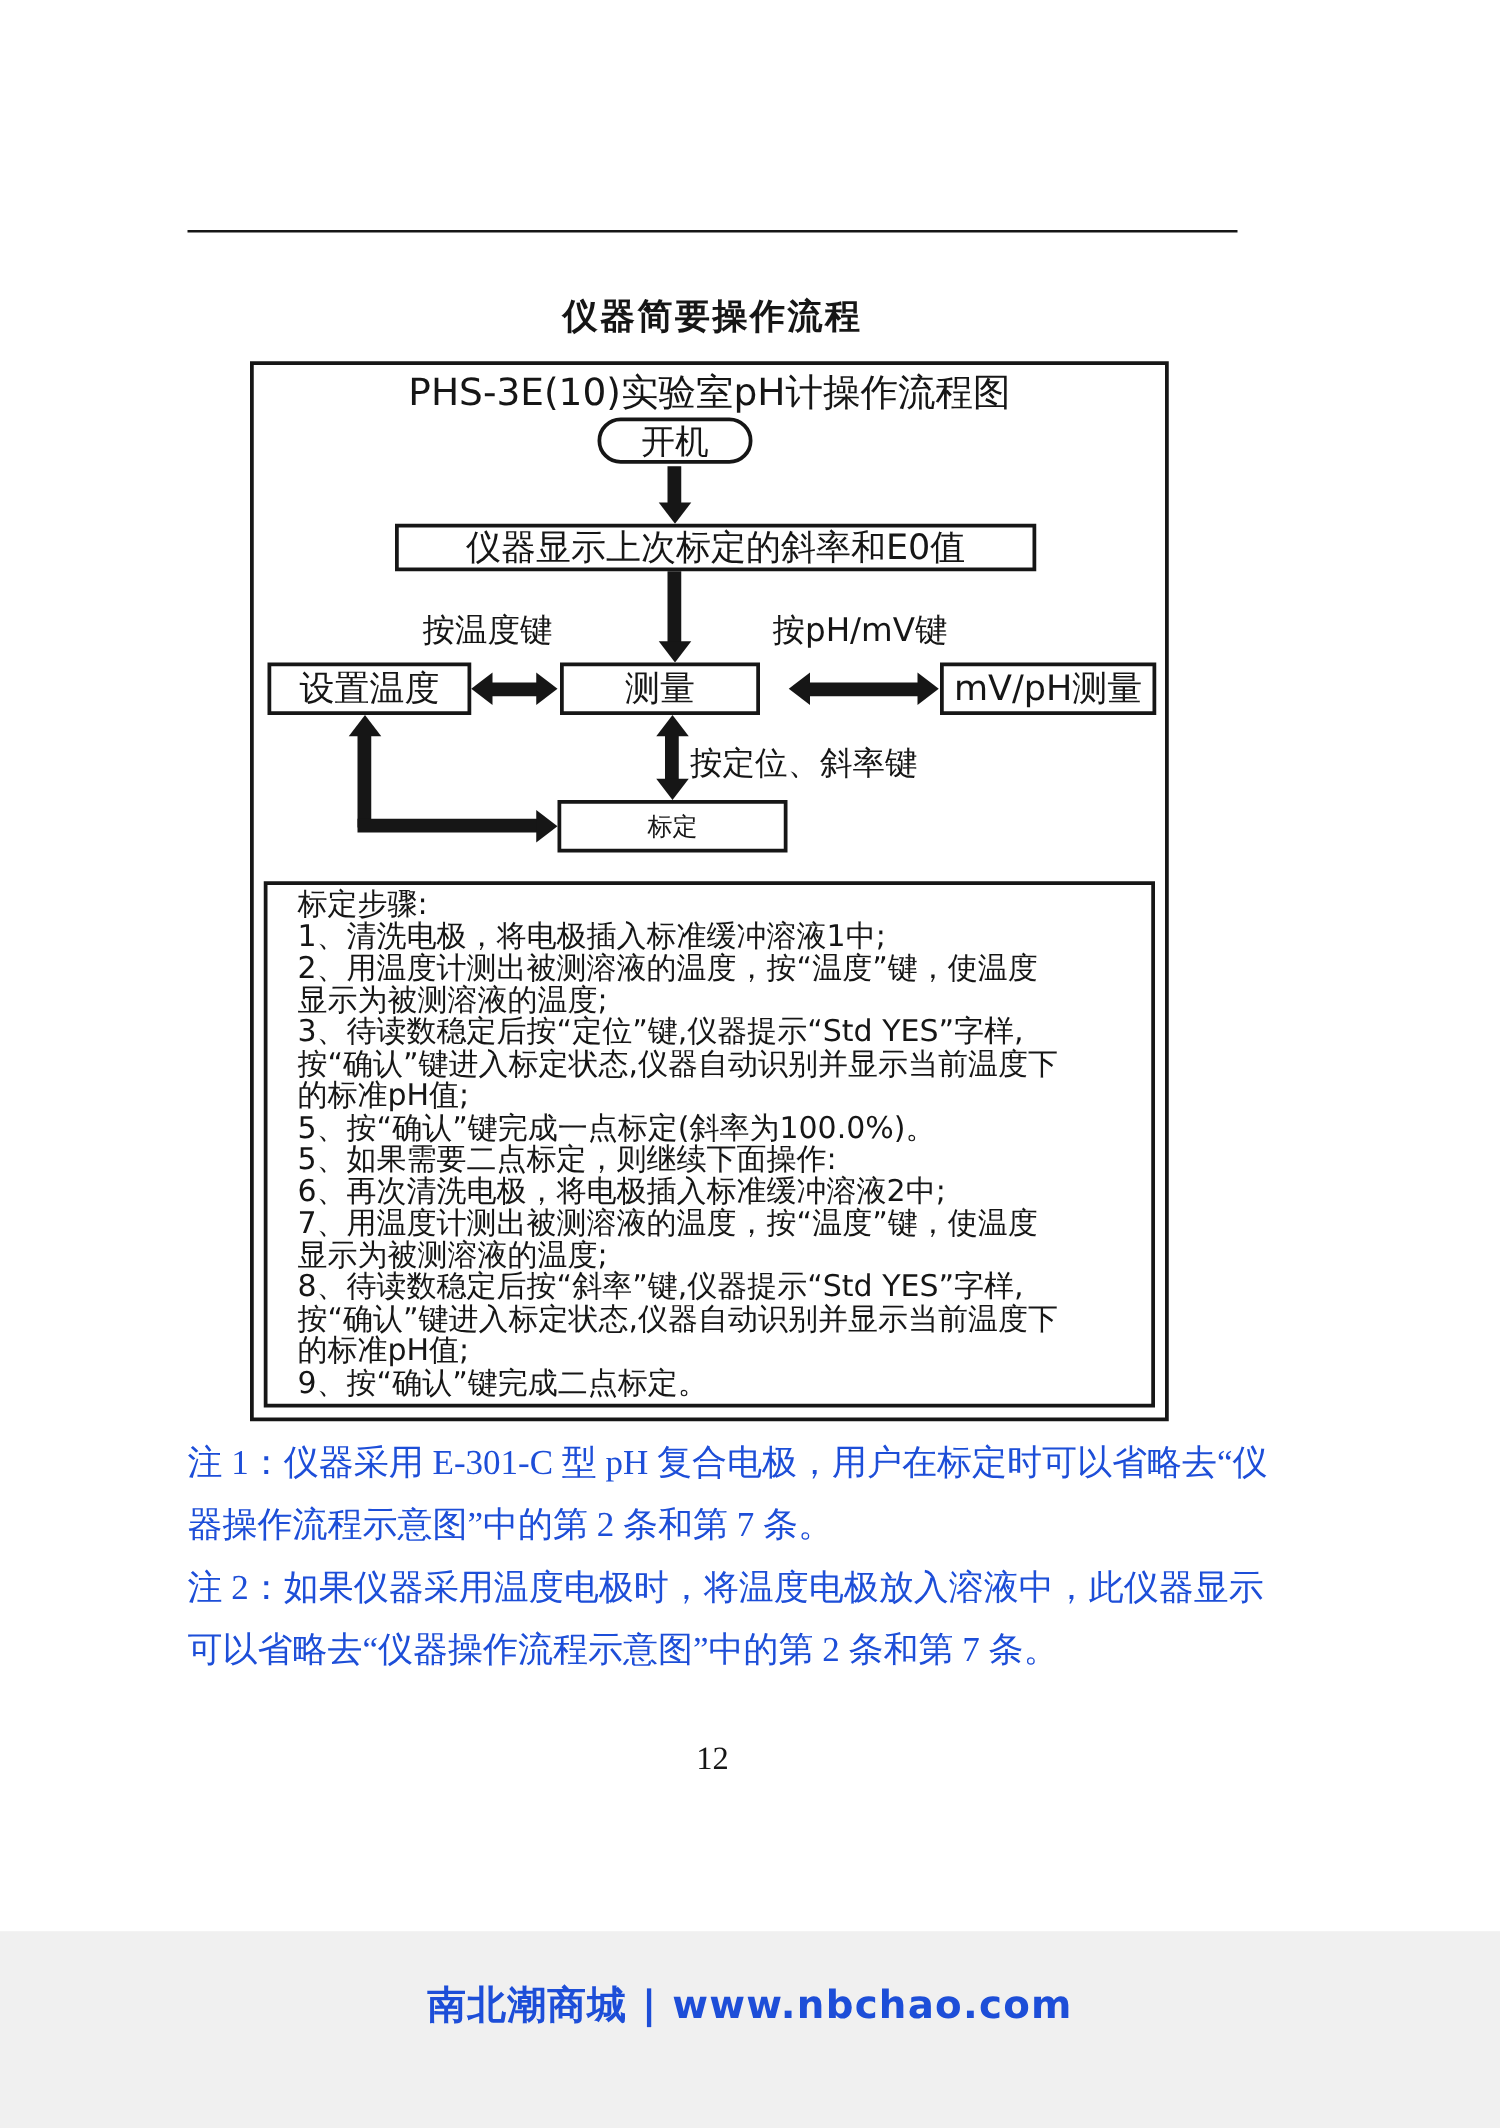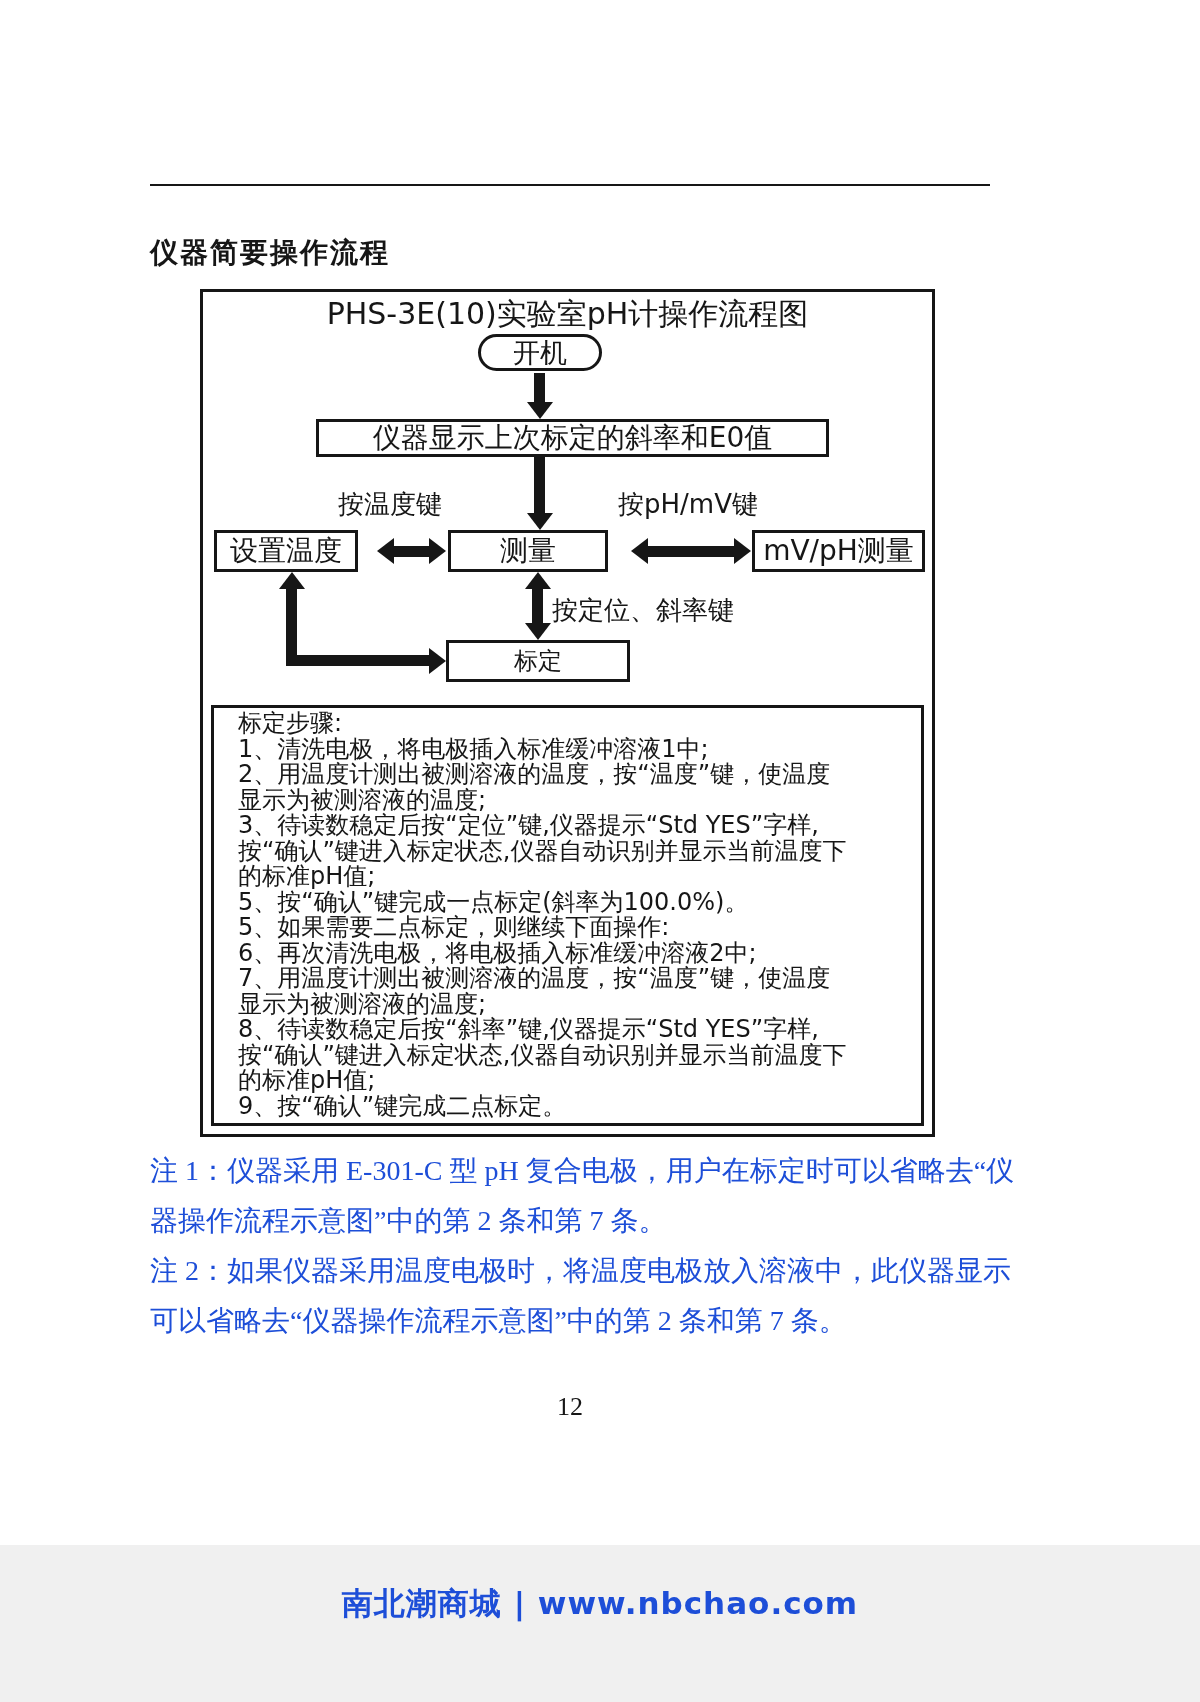--- a/index.html
+++ b/index.html
@@ -4,35 +4,35 @@
 <style>
   * { box-sizing: border-box; }
   html,body { margin:0; padding:0; background:#ffffff; }
   #page {
     position:relative; width:1200px; height:1702px; background:#ffffff;
     font-family:"DejaVu Sans","Liberation Sans",sans-serif; color:#161616; overflow:hidden;
   }
   .rule { position:absolute; background:#161616; }
   #top-rule { left:150px; top:184px; width:840px; height:2px; }
 
-  #page-title { position:absolute; left:150px; top:234px; width:840px; 
+  #page-title { position:absolute; left:150px; top:234px; width:840px; text-align:center;
     font-size:28px; font-weight:bold; letter-spacing:2px; }
 
   #flow-box { position:absolute; left:200px; top:289px; width:735px; height:848px; border:3px solid #161616; }
   #flow-title { position:absolute; left:205px; top:294px; width:725px; text-align:center;
     font-size:30px; white-space:nowrap; }
 
   .node { position:absolute; border:3px solid #161616; background:#ffffff;
     display:flex; align-items:center; justify-content:center; white-space:nowrap; }
   #start-node { left:478px; top:334px; width:124px; height:37px; border-radius:19px; font-size:27px; }
   #display-node { left:316px; top:419px; width:513px; height:38px; font-size:28px; }
-  #set-temp-node { left:214px; top:530px; width:144px; height:42px; font-size:28px; }
+  #set-temp-node { left:214px; top:530px; width:163px; height:42px; font-size:28px; }
   #measure-node { left:448px; top:530px; width:160px; height:42px; font-size:28px; }
   #mvph-node { left:752px; top:530px; width:173px; height:42px; font-size:28px; }
-  #calibrate-node { left:446px; top:640px; width:184px; height:42px; font-size:24px; }
+  #calibrate-node { left:446px; top:640px; width:184px; height:42px; font-size:20px; }
 
   .shaft { position:absolute; background:#161616; }
   .ah { position:absolute; width:0; height:0; }
   .ah.down  { border-left:13px solid transparent; border-right:13px solid transparent; border-top:17px solid #161616; }
   .ah.up    { border-left:13px solid transparent; border-right:13px solid transparent; border-bottom:17px solid #161616; }
   .ah.left  { border-top:13px solid transparent; border-bottom:13px solid transparent; border-right:17px solid #161616; }
   .ah.right { border-top:13px solid transparent; border-bottom:13px solid transparent; border-left:17px solid #161616; }
 
   #a1-shaft { left:534px; top:373px; width:11px; height:31px; }
   #a1-head  { left:527px; top:402px; }

